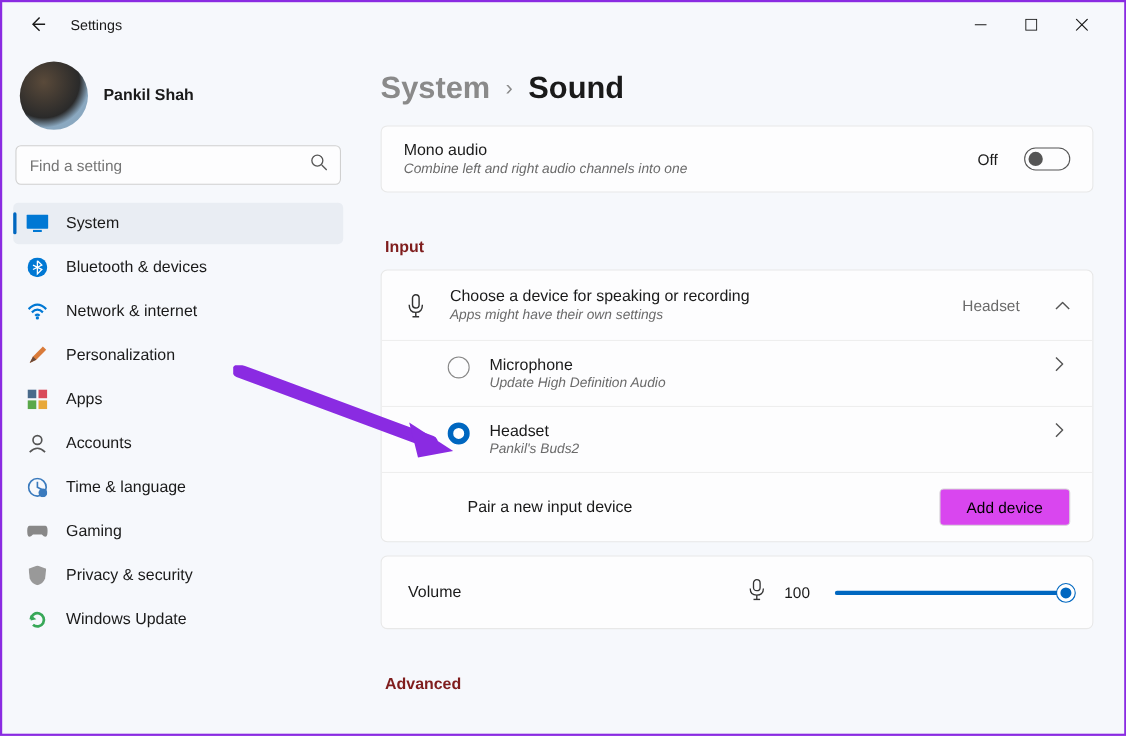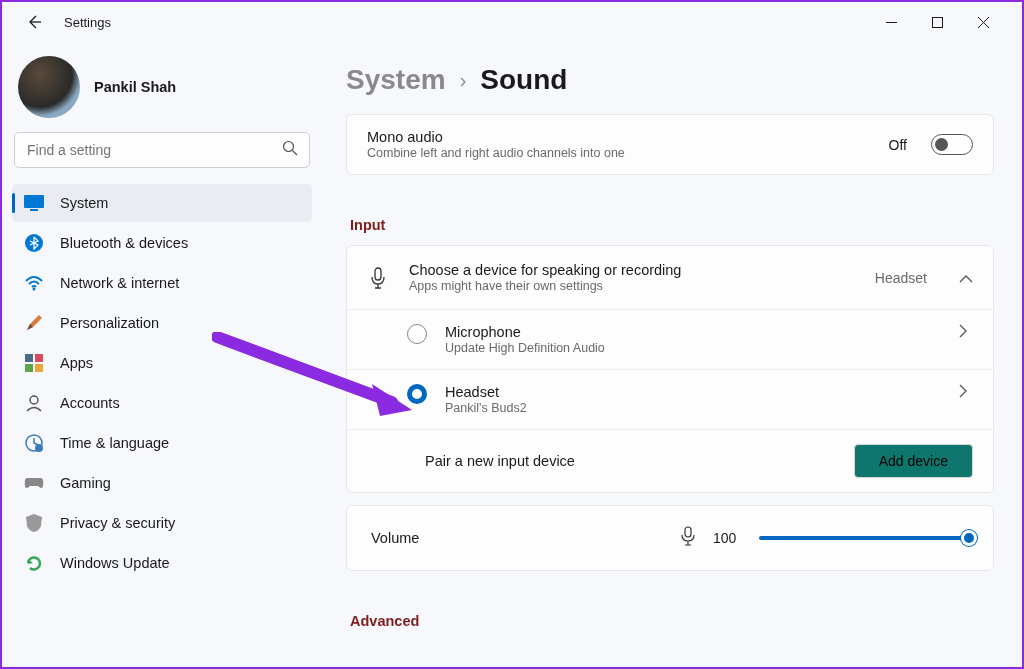--- a/index.html
+++ b/index.html
@@ -36,39 +36,39 @@
 
 .content { flex: 1; padding: 22px 28px 0 24px; overflow-y: auto; }
 .breadcrumb { display: flex; align-items: center; gap: 14px; margin-bottom: 18px; }
 .bc-parent { font-size: 28px; font-weight: 600; color: #8a8a8a; cursor: pointer; }
 .bc-sep { font-size: 20px; color: #8a8a8a; }
 .bc-current { font-size: 28px; font-weight: 600; color: #1a1a1a; }
 
 .card { background: #fdfdfe; border: 1px solid #e8e8e8; border-radius: 6px; }
 .card-single { padding: 14px 20px; display: flex; align-items: center; gap: 14px; }
 .card-title { font-size: 14.5px; color: #1a1a1a; }
-.card-sub { font-size: 12.5px; color: #6a6a6a; margin-top: 1px; }
+.card-sub { font-size: 12.5px; color: #6a6a6a; margin-top: 1px; font-style: italic; }
 .card-spacer { flex: 1; }
 .toggle-label { font-size: 14px; color: #1a1a1a; margin-right: 10px; }
 .toggle { width: 42px; height: 21px; border: 1px solid #555; border-radius: 11px; background: #fdfdfe; position: relative; cursor: pointer; }
 .toggle-knob { position: absolute; left: 3px; top: 3px; width: 13px; height: 13px; border-radius: 50%; background: #555; }
 
 .section-header { font-size: 14.5px; font-weight: 600; color: #7f1d1d; margin: 42px 0 12px 4px; }
 
 .expander-head { padding: 16px 20px; display: flex; align-items: center; gap: 20px; cursor: pointer; }
 .exp-icon { width: 22px; display: flex; justify-content: center; }
 .exp-label { font-size: 14px; color: #6a6a6a; margin-right: 12px; }
 .chev { width: 14px; }
 
 .device-row { border-top: 1px solid #eee; padding: 14px 20px 14px 60px; display: flex; align-items: flex-start; gap: 18px; cursor: pointer; }
 .radio-off { width: 20px; height: 20px; border: 1.5px solid #888; border-radius: 50%; }
 .radio-on { width: 20px; height: 20px; border: 5px solid #0067c0; border-radius: 50%; background: #fff; }
 
 .pair-row { border-top: 1px solid #eee; padding: 14px 20px 14px 78px; display: flex; align-items: center; }
-.add-btn { background: #0f766e; border: 1px solid #d8d8d8; border-radius: 4px; padding: 8px 24px; font-size: 14px; cursor: pointer; }
+.add-btn { background: #d946ef; border: 1px solid #d8d8d8; border-radius: 4px; padding: 8px 24px; font-size: 14px; cursor: pointer; }
 
 .volume-card { margin-top: 12px; }
 .volume-row { padding: 20px 24px; display: flex; align-items: center; gap: 18px; }
 .vol-val { font-size: 14px; color: #1a1a1a; min-width: 28px; }
 .slider { flex: 1; max-width: 210px; height: 4px; background: #0067c0; border-radius: 2px; position: relative; }
 .slider-thumb { position: absolute; right: -8px; top: -6px; width: 16px; height: 16px; border-radius: 50%; background: #0067c0; border: 3px solid #fff; box-shadow: 0 0 0 1px #0067c0; }
 
 
 .arrow-svg { position: absolute; left: 210px; top: 330px; pointer-events: none; }
 </style>

